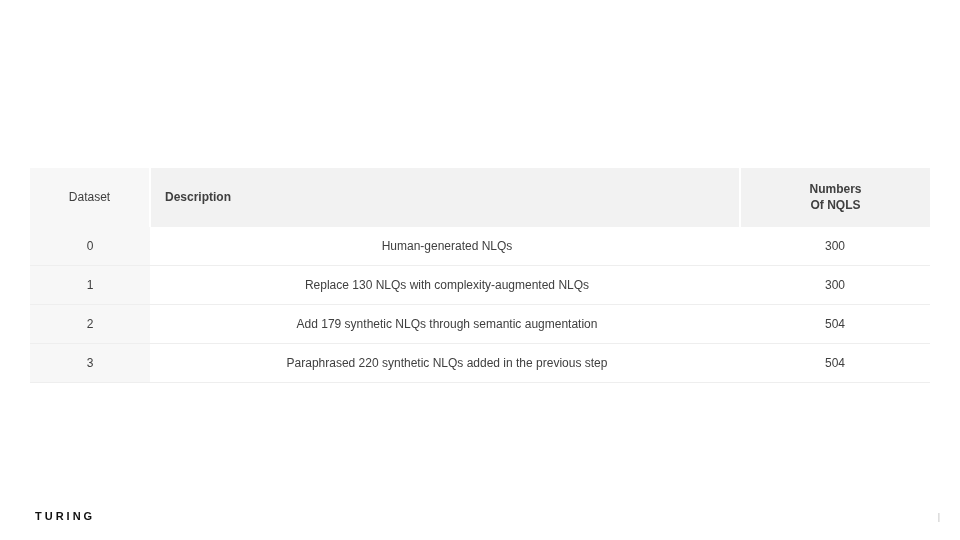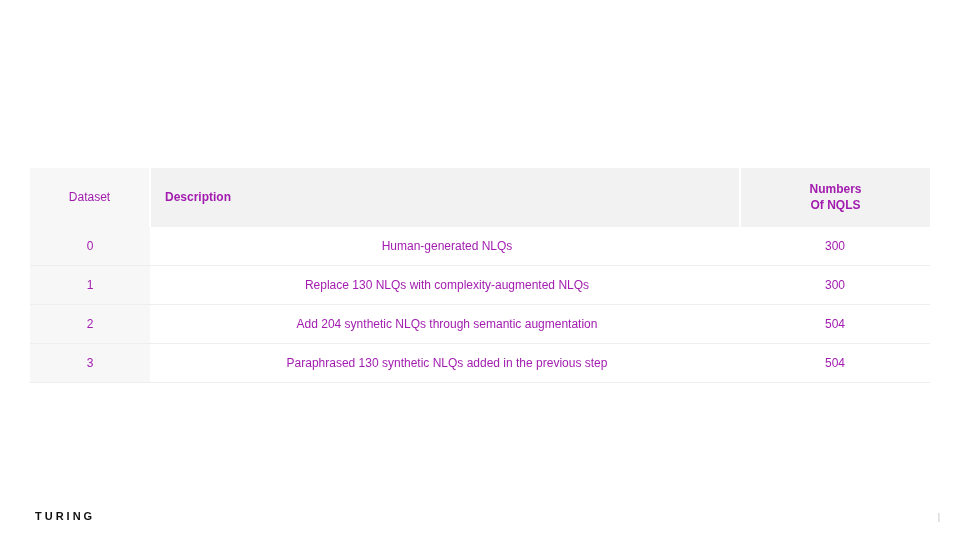--- a/index.html
+++ b/index.html
@@ -14,21 +14,21 @@
   .table-wrap {
     position: absolute;
     left: 30px;
     right: 30px;
     top: 168px;
   }
   table {
     width: 100%;
     border-collapse: collapse;
     font-size: 12px;
-    color: #a21caf;
+    color: #404040;
   }
   thead th {
     background: #f2f2f2;
     font-weight: 600;
     padding: 14px 8px;
     text-align: center;
     line-height: 1.3;
     border-left: 2px solid #fff;
     border-right: 2px solid #fff;
   }
@@ -91,26 +91,26 @@
         <td class="col-desc">Human-generated NLQs</td>
         <td class="col-num">300</td>
       </tr>
       <tr>
         <td class="col-dataset">1</td>
         <td class="col-desc">Replace 130 NLQs with complexity-augmented NLQs</td>
         <td class="col-num">300</td>
       </tr>
       <tr>
         <td class="col-dataset">2</td>
-        <td class="col-desc">Add 204 synthetic NLQs through semantic augmentation</td>
+        <td class="col-desc">Add 179 synthetic NLQs through semantic augmentation</td>
         <td class="col-num">504</td>
       </tr>
       <tr>
         <td class="col-dataset">3</td>
-        <td class="col-desc">Paraphrased 130 synthetic NLQs added in the previous step</td>
+        <td class="col-desc">Paraphrased 220 synthetic NLQs added in the previous step</td>
         <td class="col-num">504</td>
       </tr>
     </tbody>
   </table>
 </div>
 
 <div class="footer-logo">TURING</div>
 <div class="footer-mark">|</div>
 
 </body></html>

